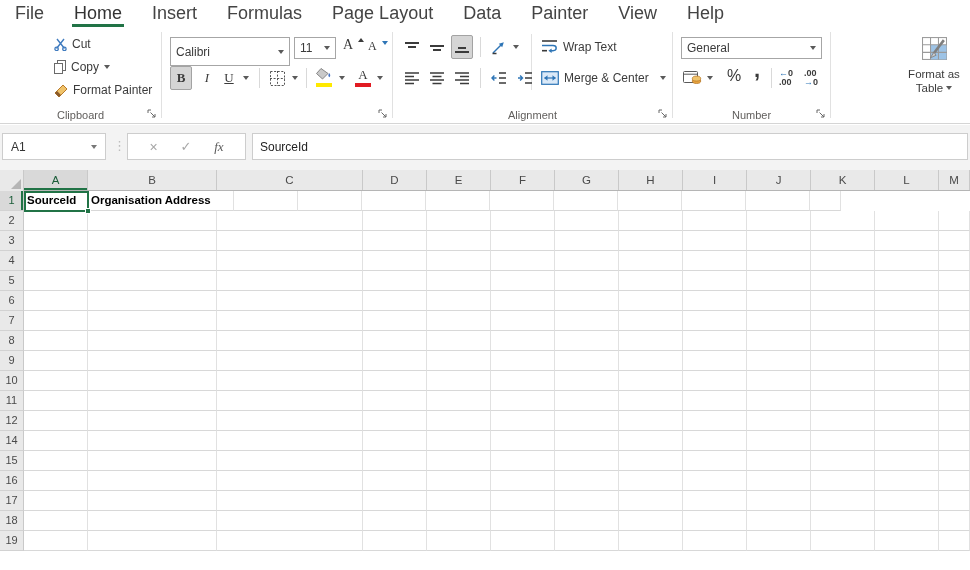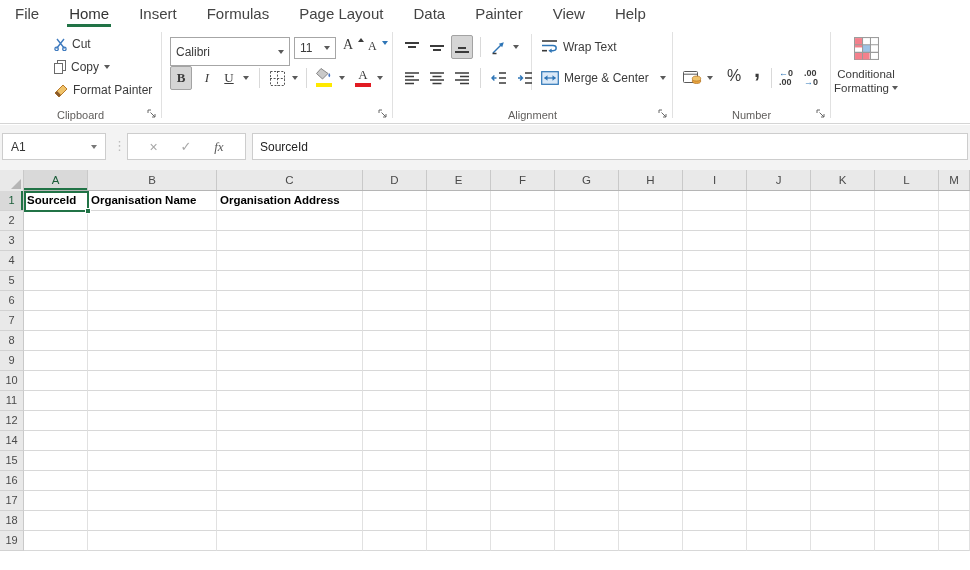--- a/index.html
+++ b/index.html
@@ -2,21 +2,21 @@
 <html><head>
 <meta charset="utf-8">
 <style>
   * { margin:0; padding:0; box-sizing:border-box; }
   html,body { width:970px; height:570px; overflow:hidden; background:#fff;
     font-family:"Liberation Sans","DejaVu Sans",sans-serif; color:#3b3b3b; }
 
   
   .tabbar { position:absolute; top:0; left:0; width:970px; height:28px;
     display:flex; align-items:stretch; background:#fff; }
-  .tab { padding:0 15px; font-size:15px; color:#444; line-height:27px;
+  .tab { padding:0 15px; font-size:18px; color:#444; line-height:27px;
     position:relative; cursor:default; white-space:nowrap; }
   .tab.active { color:#333; font-weight:400; }
   .tab.active::after { content:""; position:absolute; left:13px; right:13px;
     bottom:1px; height:3px; background:#217346; }
 
   
   .ribbon { position:absolute; top:28px; left:0; width:970px; height:96px;
     background:#fff; border-bottom:1px solid #d5d5d5; }
   .rgroup { position:absolute; top:0; height:95px; }
   .gsep { position:absolute; top:4px; height:86px; width:1px; background:#e1e1e1; }
@@ -327,20 +327,24 @@
       <svg width="10" height="10" viewBox="0 0 10 10">
         <path d="M1 4 V1 H4" stroke="#666" fill="none"></path>
           <path d="M3.5 3.5 L8 8" stroke="#666"></path>
         <path d="M8 5 V8 H5" stroke="#666" fill="none"></path>
       </svg>
     </div>
   </div>
   <div class="gsep" style="left:672px"></div>
 
   <div class="rgroup" style="left:673px;width:157px">
+    <div class="combo" style="left:8px;top:9px;width:141px;height:22px">
+      <span>General</span>
+      <span class="caret"></span>
+    </div>
     <div class="fbtn" style="left:8px;top:38px;width:22px">
       <span>
         <svg width="19" height="14" viewBox="0 0 19 14">
           <rect x="0.5" y="0.5" width="14" height="11" fill="#fff" stroke="#5a5a5a" rx="1"></rect>
           <path d="M0.5 3.2 H14.5" stroke="#5a5a5a"></path>
           <ellipse cx="13.5" cy="10" rx="4.2" ry="2.5" fill="#e8a33d" stroke="#b97a2a" stroke-width="0.8"></ellipse>
           <ellipse cx="13.5" cy="7.6" rx="4.2" ry="2.5" fill="#f0c36a" stroke="#b97a2a" stroke-width="0.8"></ellipse>
         </svg>
       </span>
     </div>
@@ -367,31 +371,31 @@
       <svg width="10" height="10" viewBox="0 0 10 10">
         <path d="M1 4 V1 H4" stroke="#666" fill="none"></path>
           <path d="M3.5 3.5 L8 8" stroke="#666"></path>
         <path d="M8 5 V8 H5" stroke="#666" fill="none"></path>
       </svg>
     </div>
   </div>
   <div class="gsep" style="left:830px"></div>
 
   <div class="rgroup" style="left:831px;width:139px">
-    <div class="bigbtn" style="left:2px">
+    <div class="bigbtn" style="left:70px">
       <svg width="25" height="23" viewBox="0 0 24 22">
         <rect x="0.5" y="0.5" width="23" height="21" fill="#fff" stroke="#9a9a9a"></rect>
-        <rect x="1" y="1" width="7" height="9" fill="#f4808c"></rect>
-        <rect x="8.5" y="7.5" width="7" height="7" fill="#9dc3e6"></rect>
-        <rect x="1" y="15" width="14" height="6.5" fill="#f4808c"></rect>
+        <rect x="8.5" y="7.5" width="15" height="14" fill="#9dc3e6"></rect>
         <path d="M8.2 0.5 V21.5 M15.8 0.5 V21.5 M0.5 7.3 H24 M0.5 14.7 H24" stroke="#9a9a9a" fill="none"></path>
+        <path d="M21 3 L11 16" stroke="#7f7f7f" stroke-width="2.5"></path>
+        <path d="M11.5 14.5 L8 20 L13.5 17.5 Z" fill="#c9c9c9" stroke="#7f7f7f" stroke-width="0.8"></path>
       </svg>
-      <span>Conditional</span>
+      <span>Format as</span>
       <span class="l2">
-          <span>Formatting</span>
+          <span>Table</span>
           <span class="caret"></span>
         </span>
     </div>
   </div>
 </div>
 
 <div class="fbar">
   <div class="namebox">
     <span>A1</span>
     <span class="caret"></span>
@@ -421,21 +425,20 @@
       <div class="colh" style="width: 64px;">I</div>
       <div class="colh" style="width: 64px;">J</div>
       <div class="colh" style="width: 64px;">K</div>
       <div class="colh" style="width: 64px;">L</div>
       <div class="colh" style="width: 31px;">M</div>
     </div>
   <div id="rows-container">
       <div class="grid-row">
         <div class="rowh sel">1</div>
         <div class="cell hdr" style="width: 64px;">SourceId</div>
-        <div class="cell hdr" style="width: 129px;">Organisation Name</div>
         <div class="cell hdr" style="width: 146px;">Organisation Address</div>
         <div class="cell hdr" style="width: 64px;"></div>
         <div class="cell hdr" style="width: 64px;"></div>
         <div class="cell hdr" style="width: 64px;"></div>
         <div class="cell hdr" style="width: 64px;"></div>
         <div class="cell hdr" style="width: 64px;"></div>
         <div class="cell hdr" style="width: 64px;"></div>
         <div class="cell hdr" style="width: 64px;"></div>
         <div class="cell hdr" style="width: 64px;"></div>
         <div class="cell hdr" style="width: 64px;"></div>

